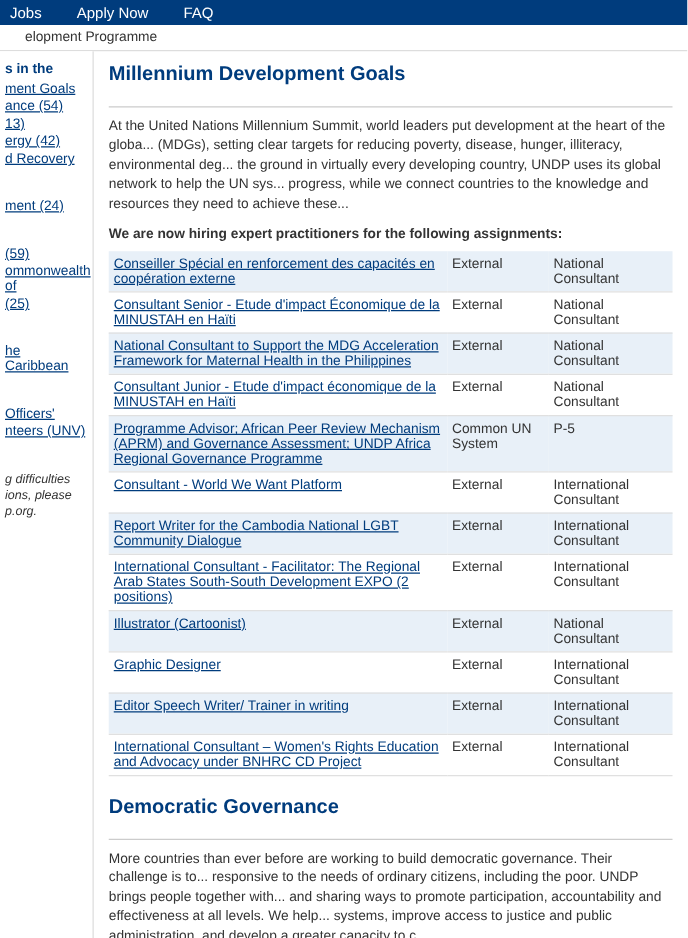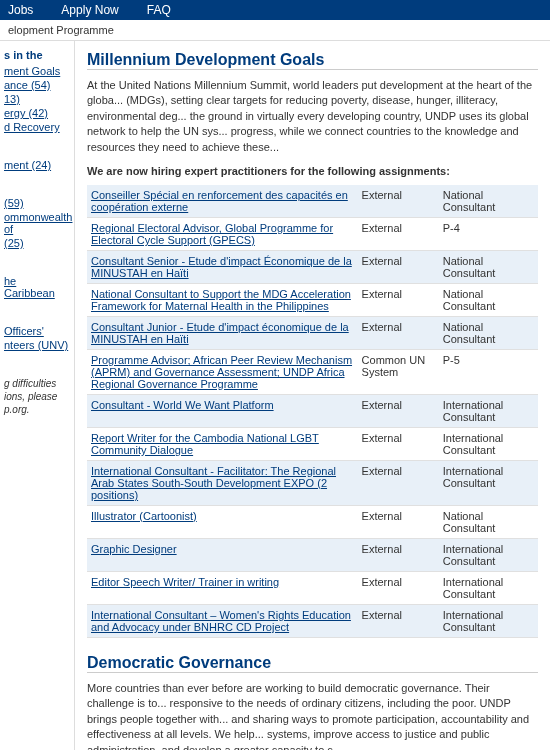--- a/index.html
+++ b/index.html
@@ -24,21 +24,21 @@
     }
     #topnav a {
       color: #fff;
       text-decoration: none;
       font-size: 12px;
     }
 
     
     #subheader {
       background: #fff;
-      padding: 4px 8px;
+      padding: 4px 20px;
       font-size: 11px;
       color: #333;
       border-bottom: 1px solid #ddd;
     }
 
     
     #main-layout {
       display: flex;
       width: 550px;
     }
@@ -81,21 +81,21 @@
       flex: 1;
       padding: 10px 12px;
       overflow-x: hidden;
     }
 
     .section-title {
       font-size: 16px;
       font-weight: bold;
       color: #003c7d;
       margin-bottom: 8px;
-      padding-bottom: 0;
+      padding-bottom: 16px;
       border-bottom: 1px solid #ccc;
     }
 
     .section-intro {
       font-size: 11px;
       color: #333;
       margin-bottom: 10px;
       line-height: 1.4;
     }
 
@@ -194,25 +194,20 @@
       <div class="hiring-label">We are now hiring expert practitioners for the following assignments:</div>
 
       <table class="jobs-table">
         <tbody id="mdg-jobs-body">
         <tr>
     <td class="job-title-cell">Conseiller Spécial en renforcement des capacités en coopération externe</td>
     <td class="job-type-cell">External</td>
     <td class="job-level-cell">National Consultant</td>
   </tr>
             <tr>
-    <td class="job-title-cell">Regional Electoral Advisor, Global Programme for Electoral Cycle Support (GPECS)</td>
-    <td class="job-type-cell">External</td>
-    <td class="job-level-cell">P-4</td>
-  </tr>
-            <tr>
     <td class="job-title-cell">Consultant Senior - Etude d'impact Économique de la MINUSTAH en Haïti</td>
     <td class="job-type-cell">External</td>
     <td class="job-level-cell">National Consultant</td>
   </tr>
             <tr>
     <td class="job-title-cell">National Consultant to Support the MDG Acceleration Framework for Maternal Health in the Philippines</td>
     <td class="job-type-cell">External</td>
     <td class="job-level-cell">National Consultant</td>
   </tr>
             <tr>

